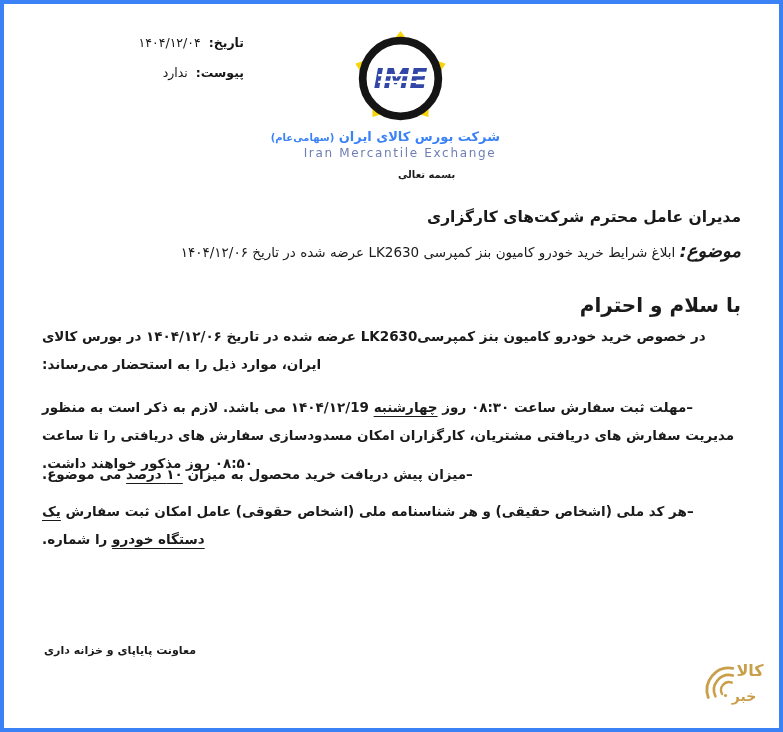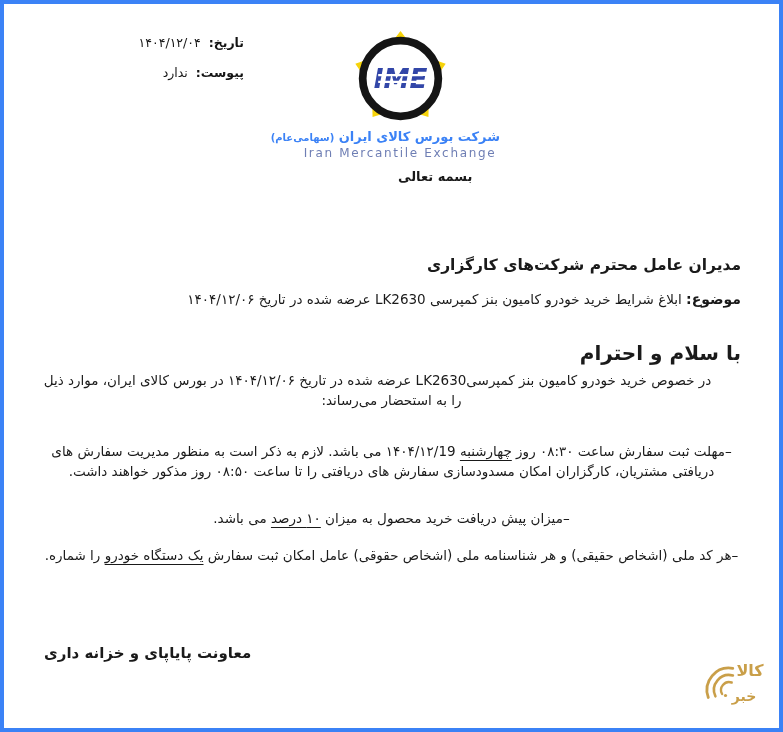--- a/index.html
+++ b/index.html
@@ -59,52 +59,53 @@
     color: #6e7eb4;
     direction: ltr;
     white-space: nowrap;
   }
 
   
   .besmeh {
     position: absolute;
     left: 394px;
     top: 165px;
-    font-size: 13px;
+    font-size: 10px;
     font-weight: 700;
     white-space: nowrap;
   }
 
   
-  .abs { position: absolute; left: 38px; right: 38px; margin-top: 48px; }
+  .abs { position: absolute; left: 38px; right: 38px; }
   .recipient { top: 204px; font-size: 15.5px; font-weight: 700; }
   .subject   { top: 236px; font-size: 13.5px; line-height: 22px; }
-  .subject .subj-label { font-weight: 700; font-size: 14px; }
+  .subject .subj-label { font-weight: 700; font-size: 18px; font-style: italic; }
   .salutation{ top: 289px; font-size: 20px; font-weight: 700; }
   .para {
     font-size: 13.5px;
-    line-height: 20px;
-    text-align: center;
+    line-height: 28px;
+    text-align: left;
+    font-weight: bold;
   }
   .intro   { top: 318px; text-indent: 28px; }
   .bullet1 { top: 389px; }
   .bullet2 { top: 456px; }
   .bullet3 { top: 493px; }
   .u {
     text-decoration: underline;
     text-underline-offset: 4px;
     text-decoration-thickness: 1px;
   }
 
   
   .signature {
     position: absolute;
     left: 40px;
     top: 640px;
-    font-size: 15px;
+    font-size: 11px;
     font-weight: 700;
     direction: rtl;
     white-space: nowrap;
   }
 
   
   .watermark {
     position: absolute;
     right: 10px;
     bottom: 14px;
@@ -154,21 +155,21 @@
   </div>
 
   <div class="abs salutation">با سلام و احترام</div>
 
   <p class="abs para intro">در خصوص خرید خودرو کامیون بنز کمپرسیLK2630 عرضه شده در تاریخ ۱۴۰۴/۱۲/۰۶ در بورس کالای ایران، موارد ذیل را به استحضار می‌رساند:</p>
 
   <p class="abs para bullet1">
     <span>–مهلت ثبت سفارش ساعت ۰۸:۳۰ روز </span><span class="u">چهارشنبه</span><span> ۱۴۰۴/۱۲/19 می باشد. لازم به ذکر است به منظور مدیریت سفارش های دریافتی مشتریان، کارگزاران امکان مسدودسازی سفارش های دریافتی را تا ساعت ۰۸:۵۰ روز مذکور خواهند داشت.</span>
   </p>
   <p class="abs para bullet2">
-    <span>–میزان پیش دریافت خرید محصول به میزان </span><span class="u">۱۰ درصد</span><span> می باشد.</span>
+    <span>–میزان پیش دریافت خرید محصول به میزان </span><span class="u">۱۰ درصد</span><span> می موضوع.</span>
   </p>
   <p class="abs para bullet3">
     <span>–هر کد ملی (اشخاص حقیقی) و هر شناسنامه ملی (اشخاص حقوقی) عامل امکان ثبت سفارش </span><span class="u">یک دستگاه خودرو</span><span> را شماره.</span>
   </p>
 
   <div class="signature">معاونت پایاپای و خزانه داری</div>
 
   <svg class="watermark" viewBox="0 0 70 60" aria-hidden="true">
     <path d="M 33.8 14.3 A 22 22 0 0 0 9.3 43.5" fill="none" stroke="#c79a40" stroke-width="2.8" stroke-linecap="round"></path>
     <path d="M 33.9 21.5 A 15 15 0 0 0 16.4 42.3" fill="none" stroke="#c79a40" stroke-width="2.6" stroke-linecap="round"></path>

